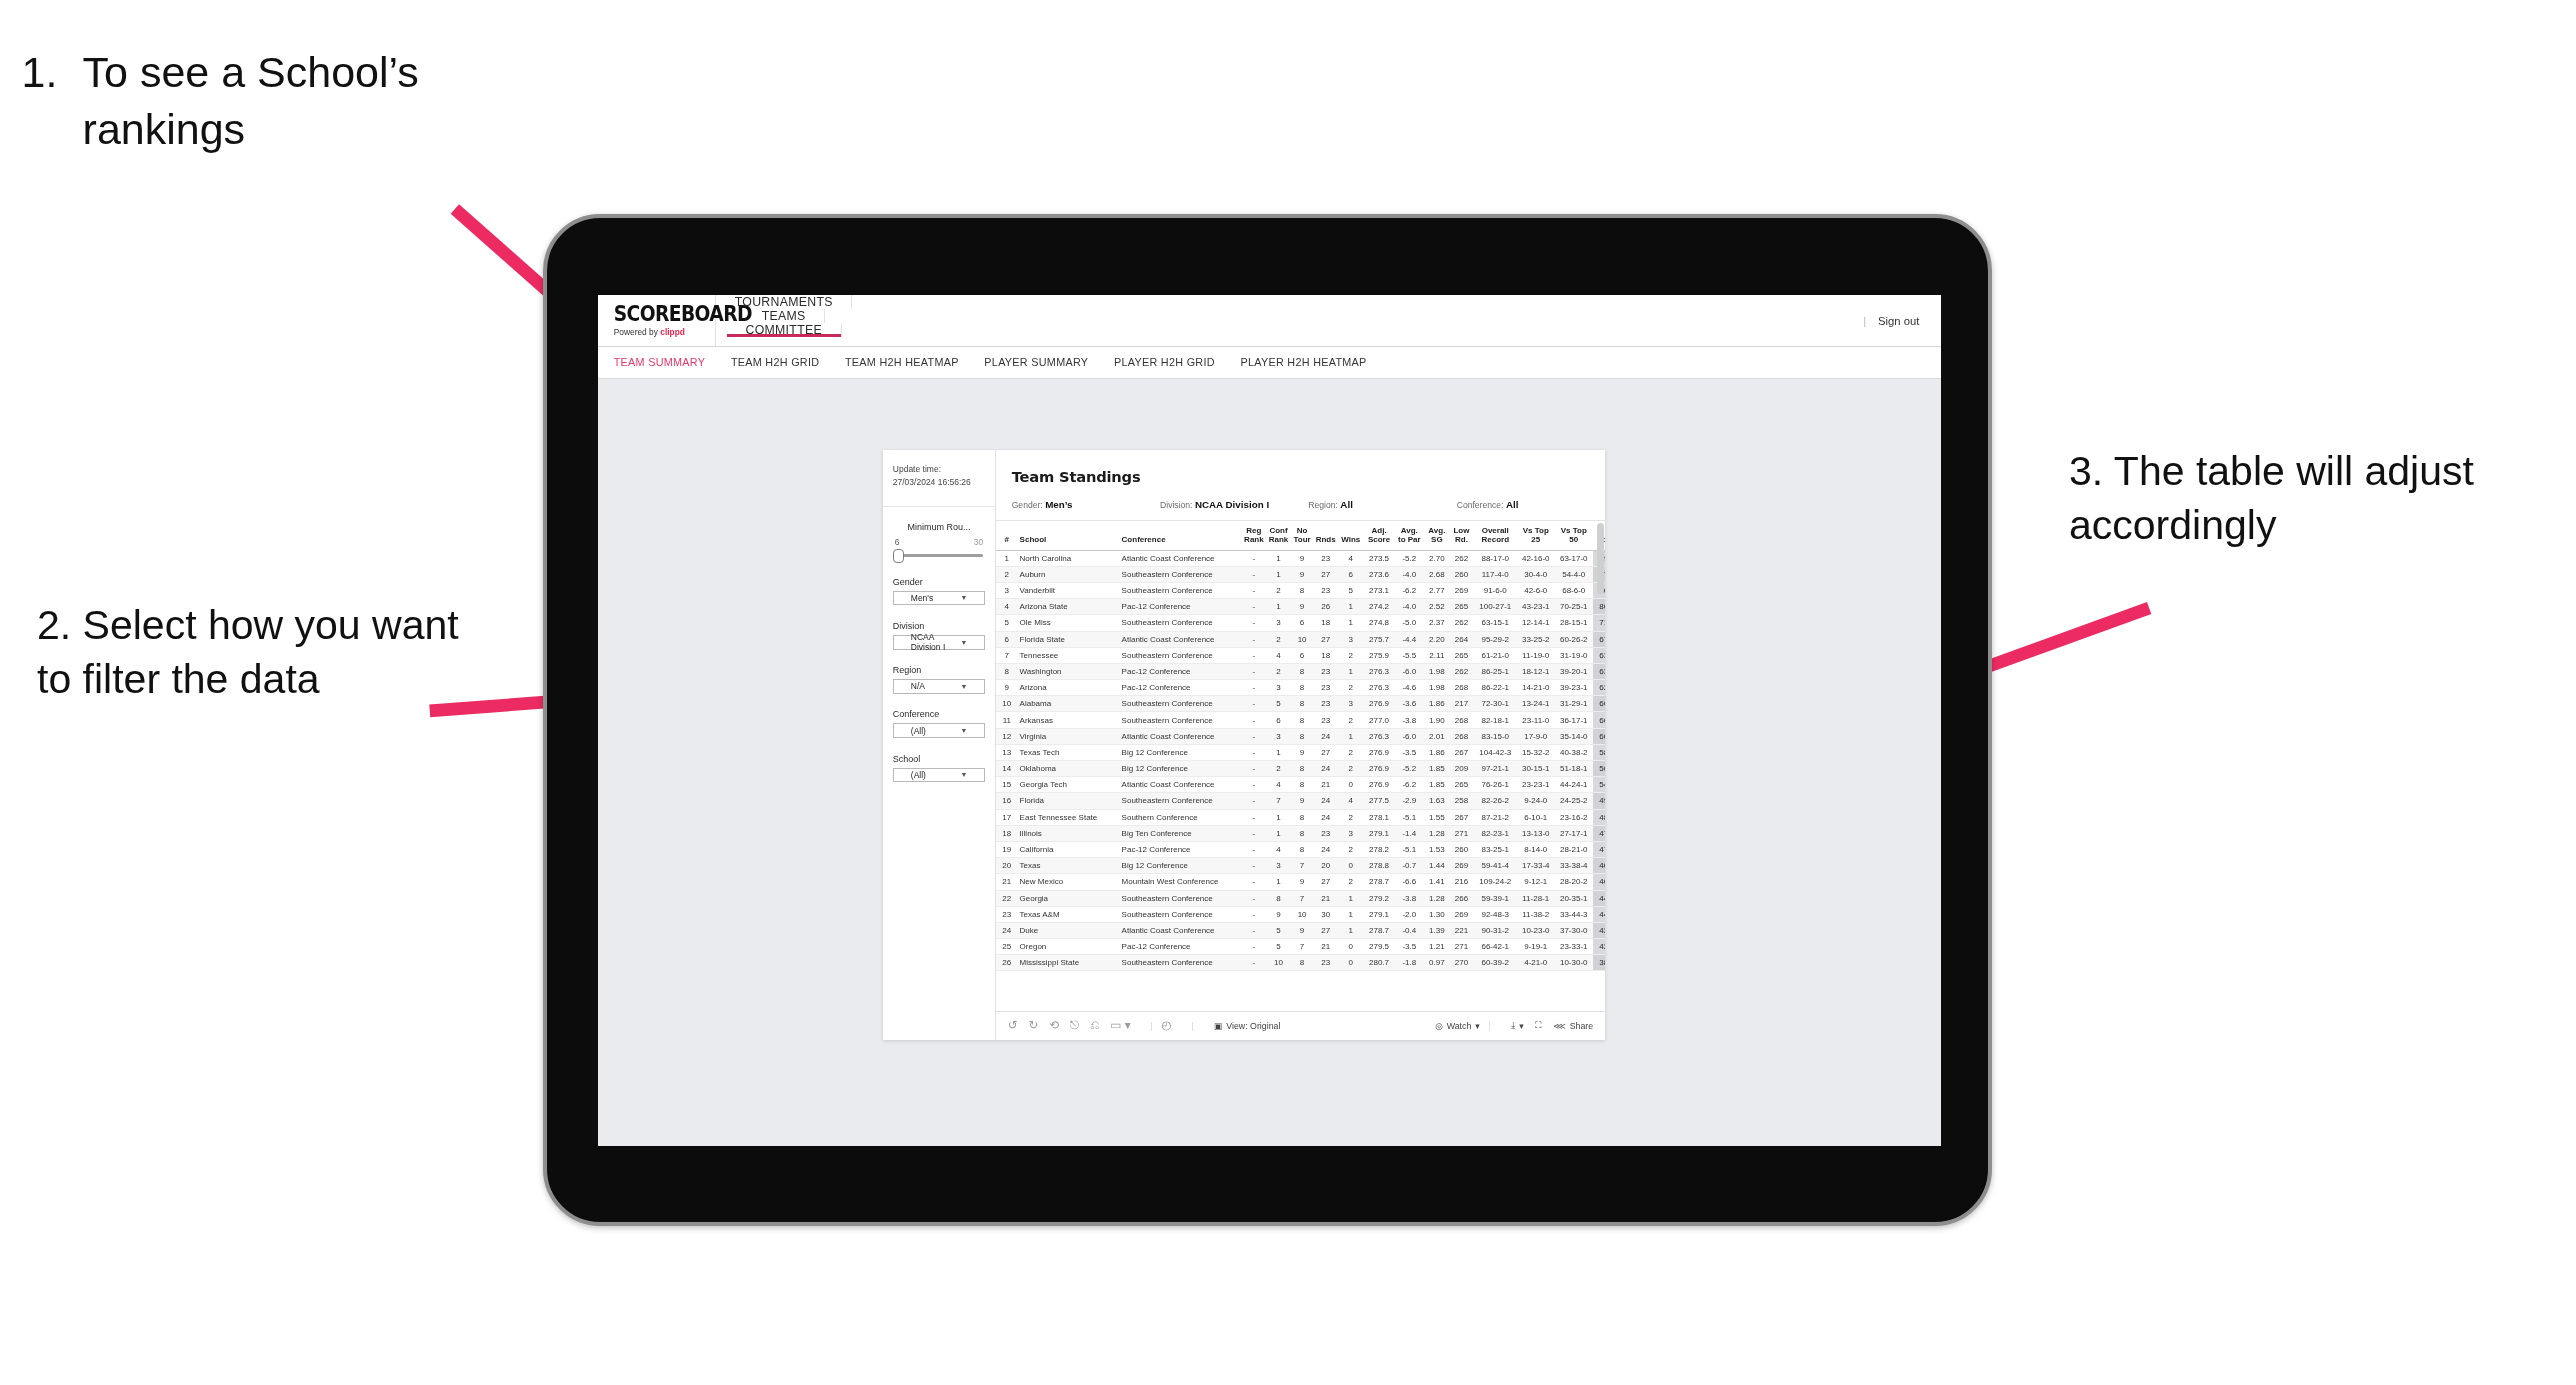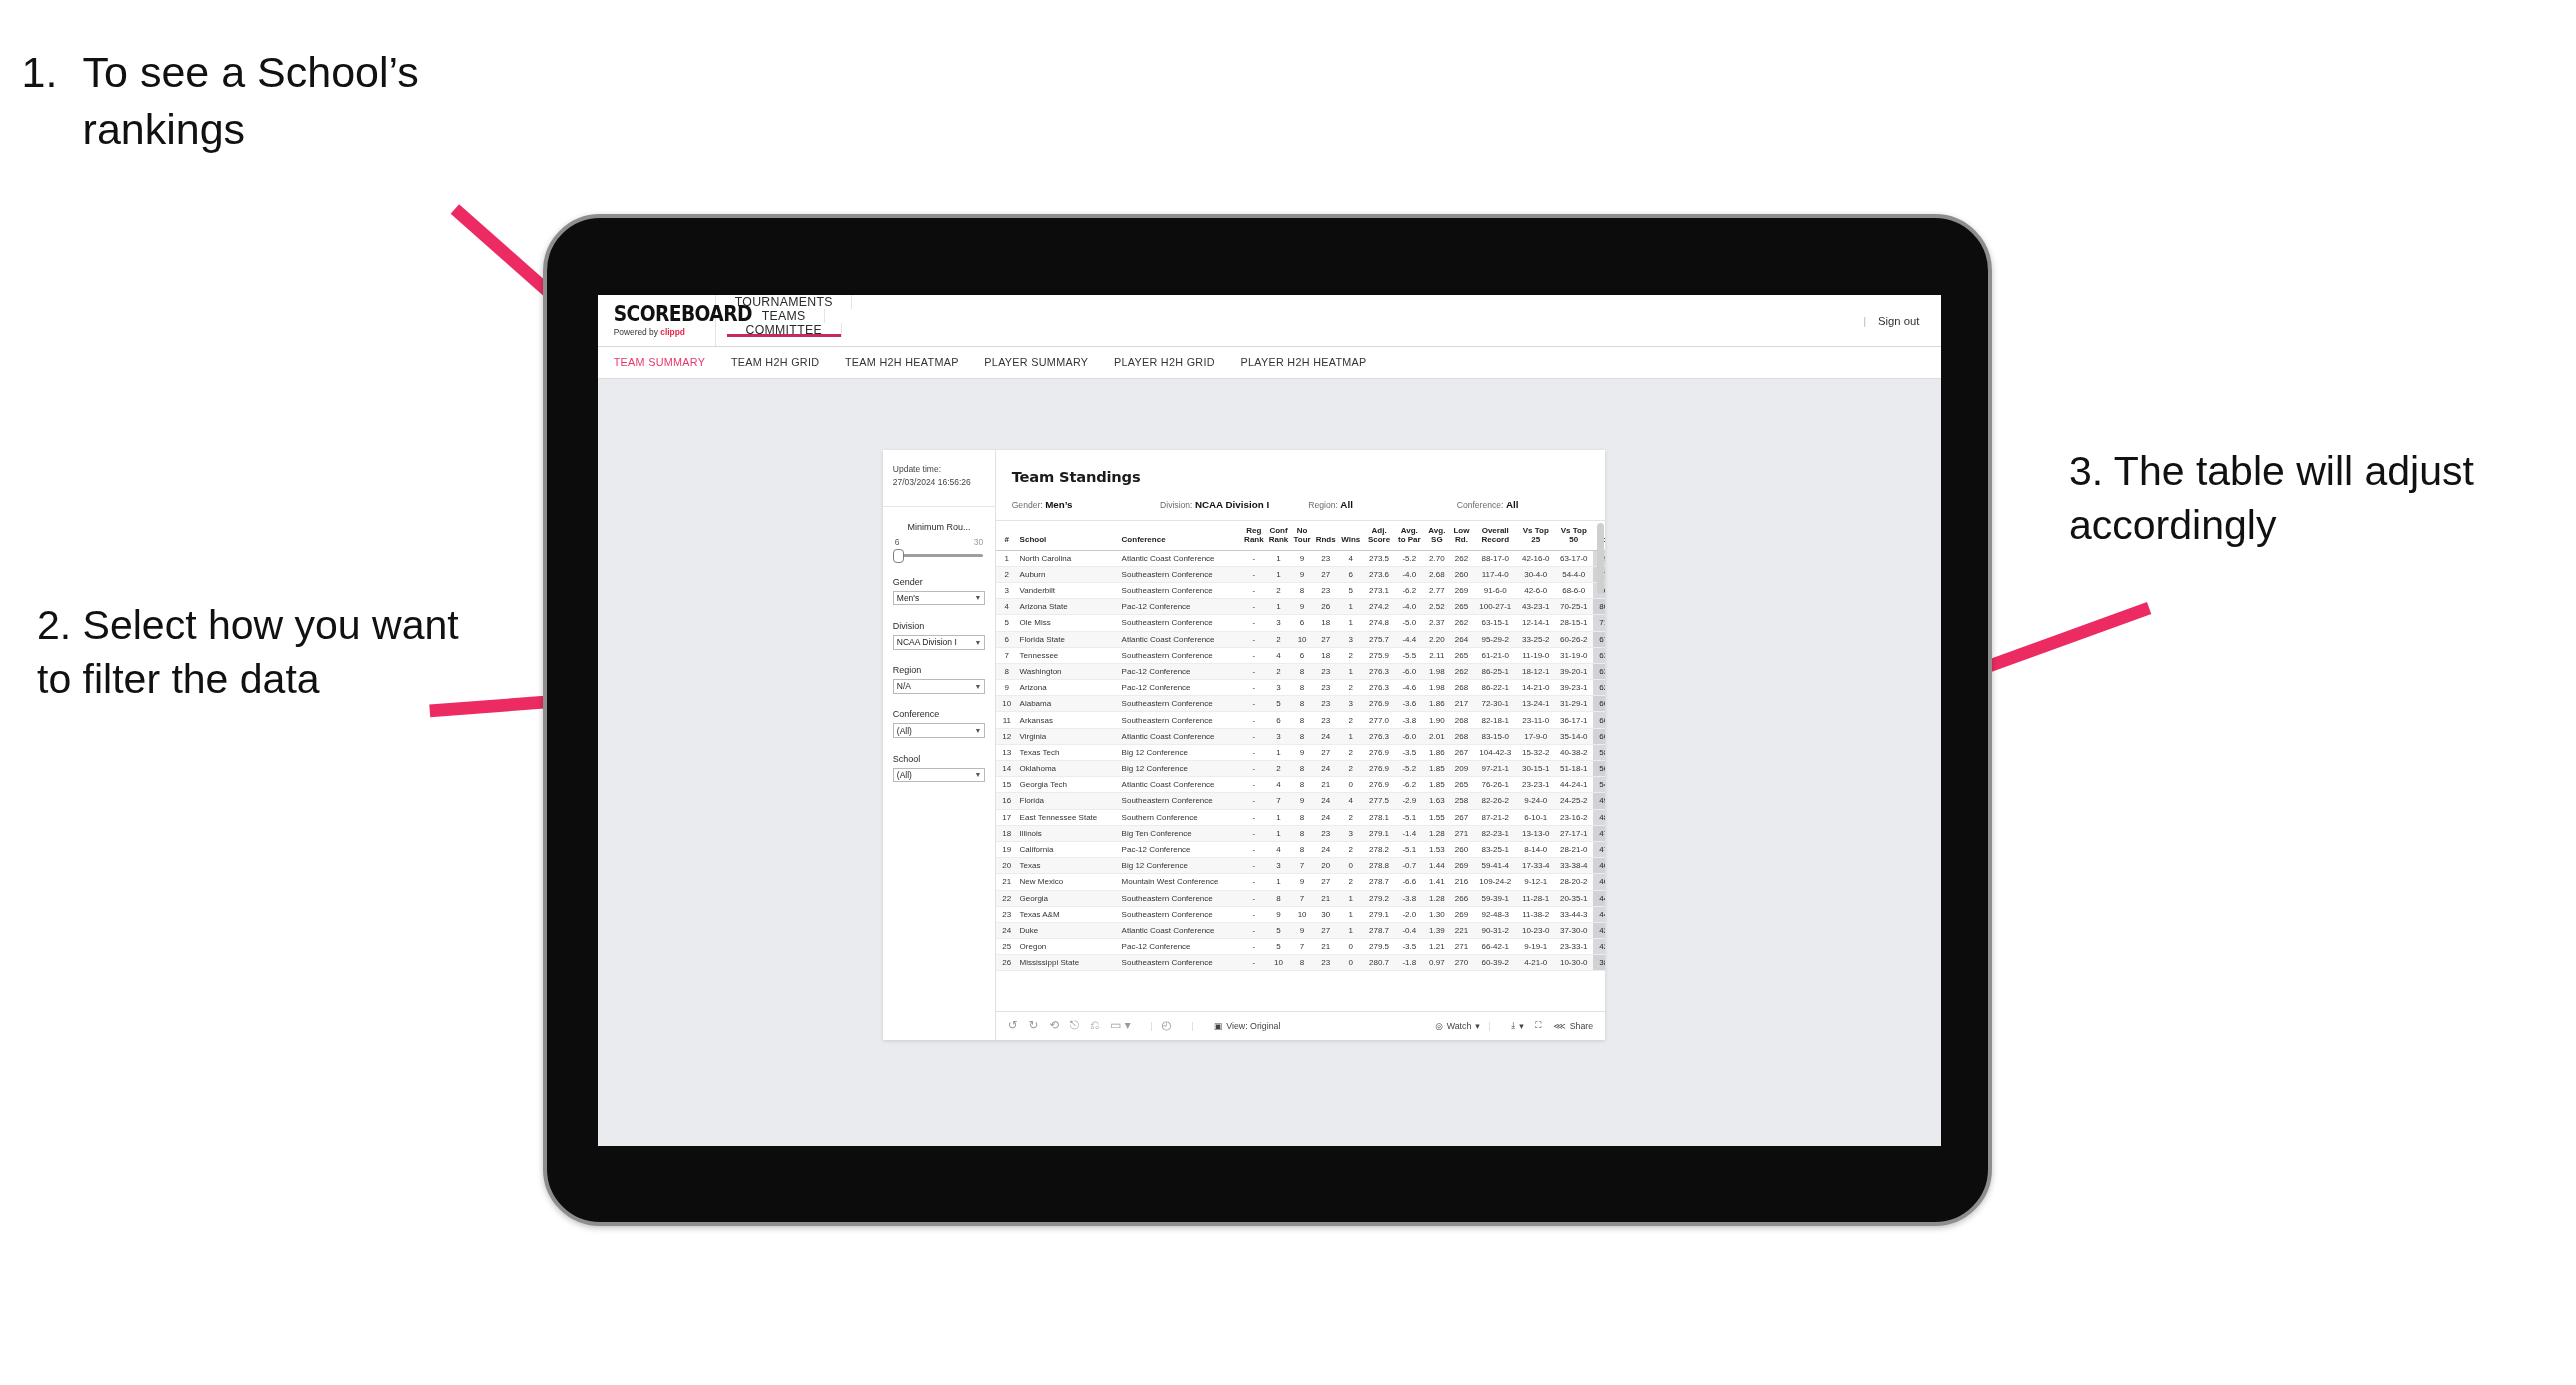--- a/index.html
+++ b/index.html
@@ -73,21 +73,21 @@
   .fgroup .flabel{font-size:9px;color:#2a2a2a;margin-bottom:3.9px;}
   .slider-head{text-align:center;font-size:9px;color:#2a2a2a;margin-bottom:4.9px;}
   .slider-minmax{display:flex;justify-content:space-between;font-size:8.5px;color:#555;padding:0 2px;}
   .slider-minmax .max{color:#9a9a9a;}
   .slider-track{position:relative;height:11.8px;margin-top:2px;}
   .slider-track .rail{position:absolute;left:2.9px;right:2px;top:4.9px;height:2.9px;
     background:#9e9e9e;border-radius:2px;}
   .slider-track .knob{position:absolute;left:0;top:0;width:8.8px;height:11.8px;
     background:#fff;border:1.6px solid #7c7c7c;border-radius:3.9px;}
   .fselect{height:14.7px;border:1px solid #b9b9b9;background:#fff;display:flex;
-    align-items:center;justify-content:space-between;padding:0 3px;font-size:8.5px;
+    align-items:center;justify-content:space-between;padding:0 17px;font-size:8.5px;
     color:#222;box-sizing:border-box;cursor:pointer;}
   .fselect .caret{font-size:6.9px;color:#555;}
 
   
   #viz-main{flex:1;display:flex;flex-direction:column;min-width:0;margin-top:7px;}
   #viz-title-block{padding:11.8px 0 9.8px 15.7px;border-bottom:1px solid #e3e3e3;}
   #viz-title{font-family:"DejaVu Sans", sans-serif;font-size:14.7px;font-weight:700;
     color:#1b1b1b;letter-spacing:-0.2px;}
   #viz-meta{display:flex;margin-top:13.8px;font-size:8.6px;color:#555;}
   #viz-meta .m{width:162px;}

